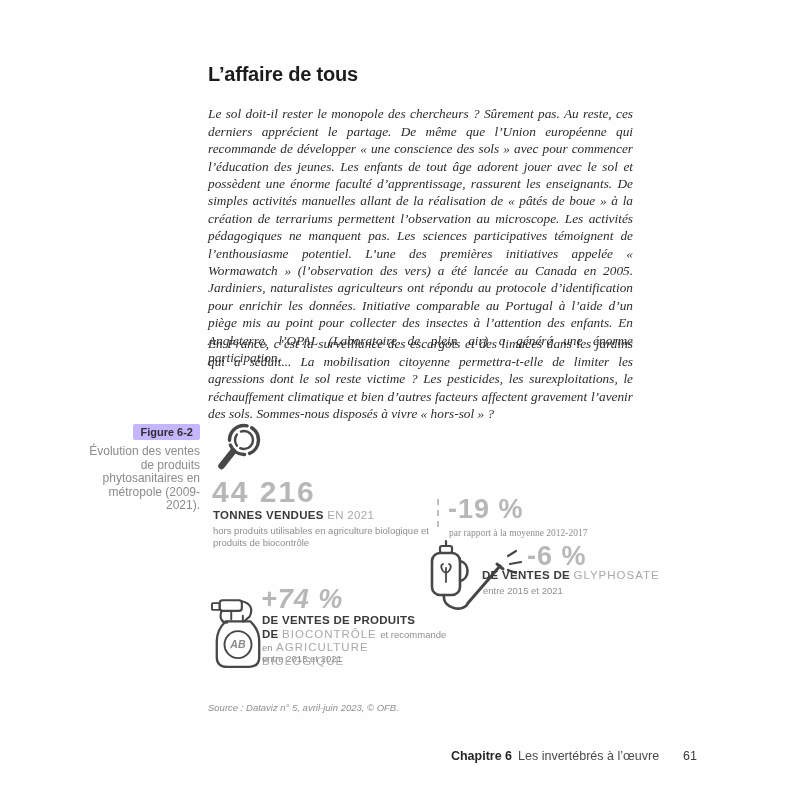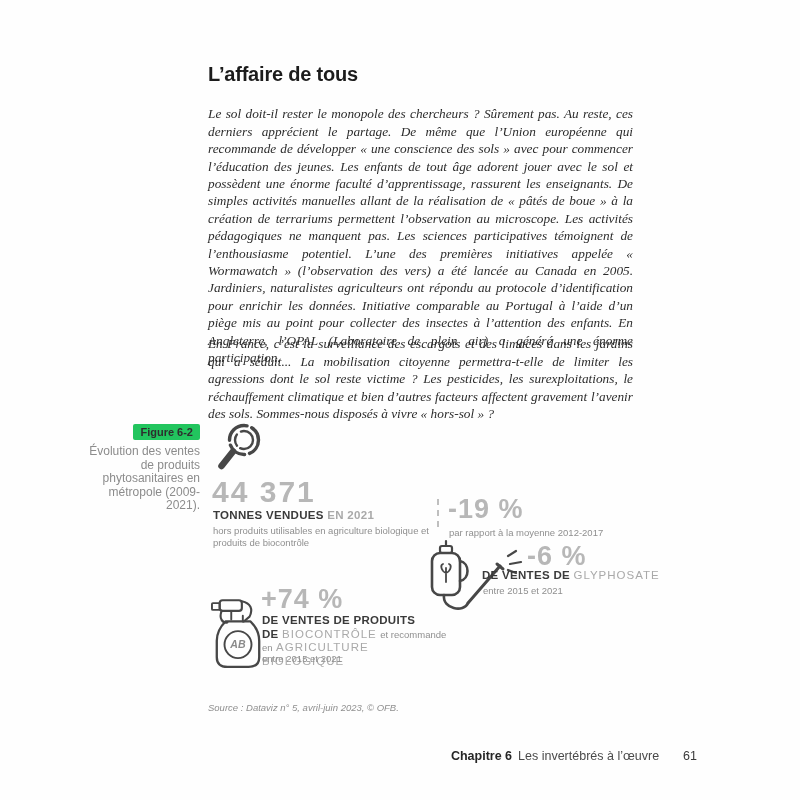--- a/index.html
+++ b/index.html
@@ -11,40 +11,40 @@
   .heading{position:absolute;left:208px;top:50px;width:430px;
            font-size:20px;font-weight:bold;color:#1c1c1c;letter-spacing:-0.2px;}
   .para{position:absolute;left:208px;width:425px;
         font-family:"Liberation Serif",serif;font-size:13.3px;line-height:17.4px;
         color:#2c2c2c;text-align:justify;font-style:italic;}
   .para1{top:92px;}
   .para2{top:322px;}
 
   
   .figcap{position:absolute;left:82px;top:422px;width:118px;text-align:right;}
-  .figbadge{display:inline-block;background:#22c55e;color:#2e2e2e;
+  .figbadge{display:inline-block;background:#c4b5fd;color:#2e2e2e;
             font-size:11px;font-weight:bold;padding:2px 7px;border-radius:2px;}
   .figtext{margin-top:5px;font-size:12px;line-height:13.5px;color:#8c8c8c;}
 
   
   .abs{position:absolute;}
   .bignum{font-weight:bold;color:#b7b7b7;letter-spacing:1px;line-height:1;}
   .n-tonnes{left:212px;top:477px;font-size:30px;letter-spacing:2px;}
   .n-18{left:448px;top:496px;font-size:27px;}
   .n-6{left:527px;top:543px;font-size:27px;}
-  .n-74{left:261px;top:586px;font-size:27px;}
+  .n-74{left:261px;top:586px;font-size:27px;font-style:italic;}
   .statlabel{font-size:11.5px;font-weight:bold;color:#3a3a3a;letter-spacing:0.3px;line-height:13px;}
-  .graycap{color:#a9a9a9;font-weight:bold;text-align:right;}
+  .graycap{color:#a9a9a9;font-weight:normal;text-align:right;}
   .graycap2{color:#a9a9a9;font-weight:normal;letter-spacing:1px;}
   .smallgray{font-size:9.5px;font-weight:normal;color:#8f8f8f;letter-spacing:0;}
   .statnote{font-size:9.5px;color:#8f8f8f;line-height:12px;}
   .lab-tonnes{left:213px;top:509px;}
   .note-tonnes{left:213px;top:525px;width:220px;}
   .dashline{left:437px;top:499px;height:28px;width:0;border-left:2px dashed #bfbfbf;}
-  .note-18{left:449px;top:527px;width:200px;}
+  .note-18{left:449px;top:527px;width:200px;font-family:Liberation Serif, serif;}
   .lab-6{left:482px;top:569px;text-align:right;}
   .note-6{left:483px;top:585px;}
   .lab-74{left:262px;top:614px;width:185px;line-height:13.5px;}
   .note-74{left:262px;top:653px;}
   .icon-mag{left:212px;top:420px;}
   .icon-spray{left:428px;top:537px;}
   .icon-bottle{left:211px;top:595px;}
   svg{display:block;}
   svg .st{fill:none;stroke:#474747;stroke-linecap:round;stroke-linejoin:round;}
 
@@ -70,21 +70,21 @@
   </div>
 
   <div class="abs icon-mag">
     <svg width="56" height="58" viewBox="0 0 56 58">
       <circle class="st" cx="32" cy="20" r="14.5" stroke-width="3.4" stroke-dasharray="26 5 18 5" stroke-dashoffset="9"></circle>
       <circle class="st" cx="32" cy="20" r="9" stroke-width="2.4" stroke-dasharray="18 4 12 5"></circle>
       <line class="st" x1="21" y1="31.5" x2="9.5" y2="46" stroke-width="6.5"></line>
     </svg>
   </div>
 
-  <div class="abs bignum n-tonnes">44 371</div>
+  <div class="abs bignum n-tonnes">44 216</div>
   <div class="abs statlabel lab-tonnes">
     <span>TONNES VENDUES</span>
     <span class="graycap">EN 2021</span>
   </div>
   <div class="abs statnote note-tonnes">hors produits utilisables en agriculture biologique et produits de biocontrôle</div>
 
   <div class="abs dashline"></div>
   <div class="abs bignum n-18">-19 %</div>
   <div class="abs statnote note-18">par rapport à la moyenne 2012-2017</div>
 

